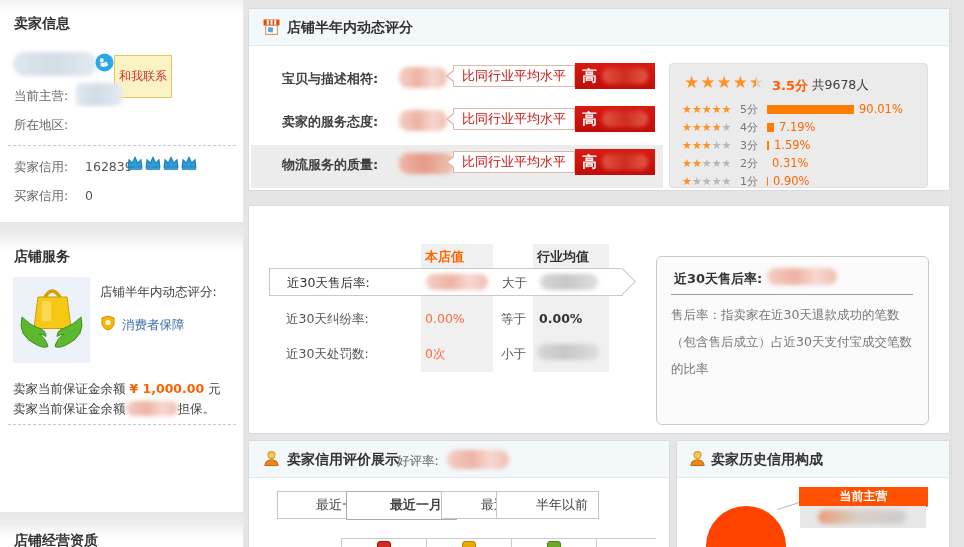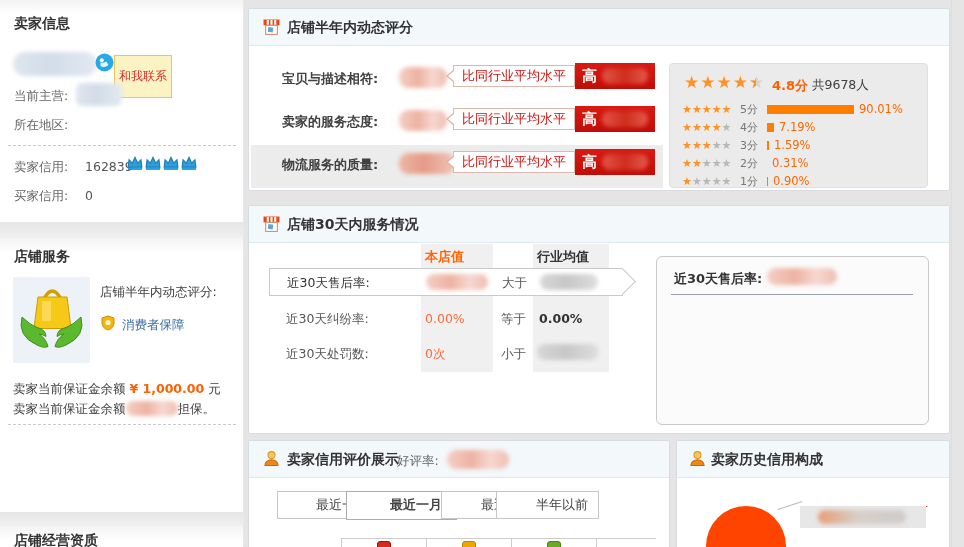--- a/index.html
+++ b/index.html
@@ -208,21 +208,21 @@
         </span>
       <span class="bubble-text">比同行业平均水平</span>
       <span class="bubble-flag">
           <span class="flag-char">高</span>
           <span class="pill blur-red" style="width:46px;height:16px;"></span>
         </span>
     </div>
 
     <div class="detail-box" style="left:420px;top:54px;width:257px;height:123px;">
       <div class="bigstars"><span>★</span><span>★</span><span>★</span><span>★</span><span class="half">★<b>★</b></span></div>
-      <span class="abs orange bold" style="left:102px;top:13px;font-size:13px;"><span>4.8</span><span>分</span></span>
+      <span class="abs orange bold" style="left:102px;top:13px;font-size:13px;"><span>3.5</span><span>分</span></span>
       <span class="abs" style="left:142px;top:13px;font-size:12.5px;color:#404040;">共9678人</span>
       <div class="dist">
           <div class="dist-row">
             <span class="d-stars"><span class="on">★</span><span class="on">★</span><span class="on">★</span><span class="on">★</span><span class="on">★</span></span>
             <span class="d-label">5分</span>
             <span class="d-bar" style="width:87px"></span>
             <span class="d-pct">90.01%</span>
           </div>
           <div class="dist-row">
             <span class="d-stars"><span class="on">★</span><span class="on">★</span><span class="on">★</span><span class="on">★</span><span class="">★</span></span>
@@ -246,33 +246,20 @@
             <span class="d-stars"><span class="on">★</span><span class="">★</span><span class="">★</span><span class="">★</span><span class="">★</span></span>
             <span class="d-label">1分</span>
             <span class="d-bar" style="width:1px"></span>
             <span class="d-pct">0.90%</span>
           </div>
         </div>
     </div>
   </div>
 
   <div class="panel" style="left:248px;top:205px;width:700px;height:227px;">
-    <div class="panel-header">
-      <span class="p-icon">
-        <svg width="17" height="17" viewBox="0 0 16 16">
-            <rect x="0.5" y="0.5" width="15" height="5.5" fill="#e7490d"></rect>
-            <rect x="3.5" y="1" width="2" height="4.5" fill="#fff"></rect>
-            <rect x="7" y="1" width="2" height="4.5" fill="#fff"></rect>
-            <rect x="10.5" y="1" width="2" height="4.5" fill="#fff"></rect>
-            <rect x="2.5" y="6" width="11" height="8.5" fill="#fff" stroke="#d98b62"></rect>
-            <rect x="4.8" y="7.8" width="4.6" height="4.6" fill="#58a7d4" transform="rotate(8 7 10)"></rect>
-          </svg>
-      </span>
-      <span class="panel-title">店铺30天内服务情况</span>
-    </div>
 
     <div class="graycol" style="left:172px;top:38px;width:72px;height:128px;"></div>
     <div class="graycol" style="left:284px;top:38px;width:76px;height:128px;"></div>
     <div class="abs bold" style="left:176px;top:42px;font-size:13px;color:#ff6600;">本店值</div>
     <div class="abs bold" style="left:288px;top:42px;font-size:13px;color:#333;">行业均值</div>
 
     <div class="arrow-row" style="left:20px;top:62px;width:352px;height:26px;">
       <span class="abs" style="left:17px;top:6px;color:#333;">近30天售后率:</span>
       <span class="abs pill blur-pink" style="left:156px;top:5px;width:62px;height:16px;"></span>
       <span class="abs" style="left:232px;top:6px;color:#555;">大于</span>
@@ -286,20 +273,21 @@
 
     <div class="abs" style="left:37px;top:140px;color:#555;">近30天处罚数:</div>
     <div class="abs" style="left:176px;top:140px;color:#ff6a3c;">0次</div>
     <div class="abs" style="left:252px;top:140px;color:#555;">小于</div>
     <div class="abs pill blur-gray" style="left:288px;top:138px;width:62px;height:16px;"></div>
 
     <div class="tooltip" style="left:407px;top:50px;width:271px;height:167px;">
       <span class="abs bold" style="left:17px;top:13px;font-size:13px;color:#333;">近30天售后率:</span>
       <span class="abs pill blur-pink" style="left:110px;top:11px;width:70px;height:17px;"></span>
       <div class="tt-div" style="left:14px;top:37px;width:242px;"></div>
+      <div class="tt-desc" style="left:14px;top:44px;width:246px;">售后率：指卖家在近30天退款成功的笔数（包含售后成立）占近30天支付宝成交笔数的比率</div>
     </div>
   </div>
 
   <div class="panel" style="left:248px;top:440px;width:420px;height:160px;">
     <div class="panel-header">
       <span class="p-icon" style="top:9px;">
         <svg width="17" height="17" viewBox="0 0 16 16">
             <circle cx="8" cy="4.8" r="3.3" fill="#f9c757" stroke="#d89b27"></circle>
             <path d="M1.8 14.5 a6.2 5.4 0 0 1 12.4 0 z" fill="#f08519" stroke="#c96a0a"></path>
           </svg>
@@ -329,19 +317,20 @@
       <span class="p-icon" style="left:12px;top:9px;">
         <svg width="17" height="17" viewBox="0 0 16 16">
             <circle cx="8" cy="4.8" r="3.3" fill="#f9c757" stroke="#d89b27"></circle>
             <path d="M1.8 14.5 a6.2 5.4 0 0 1 12.4 0 z" fill="#f08519" stroke="#c96a0a"></path>
           </svg>
       </span>
       <span class="panel-title" style="left:34px;">卖家历史信用构成</span>
     </div>
     <div class="pie" style="left:29px;top:65px;"></div>
     <div class="connector" style="left:100px;top:64px;width:26px;"></div>
+    <div class="ribbon" style="left:122px;top:46px;width:129px;">当前主营</div>
     <div class="ribbon-fold" style="left:237px;top:65px;"></div>
     <div class="hist-box" style="left:123px;top:65px;width:126px;height:22px;">
       <div class="abs pill blur-mix" style="left:18px;top:4px;width:88px;height:14px;"></div>
     </div>
   </div>
 
 </div>
 
 </body></html>

